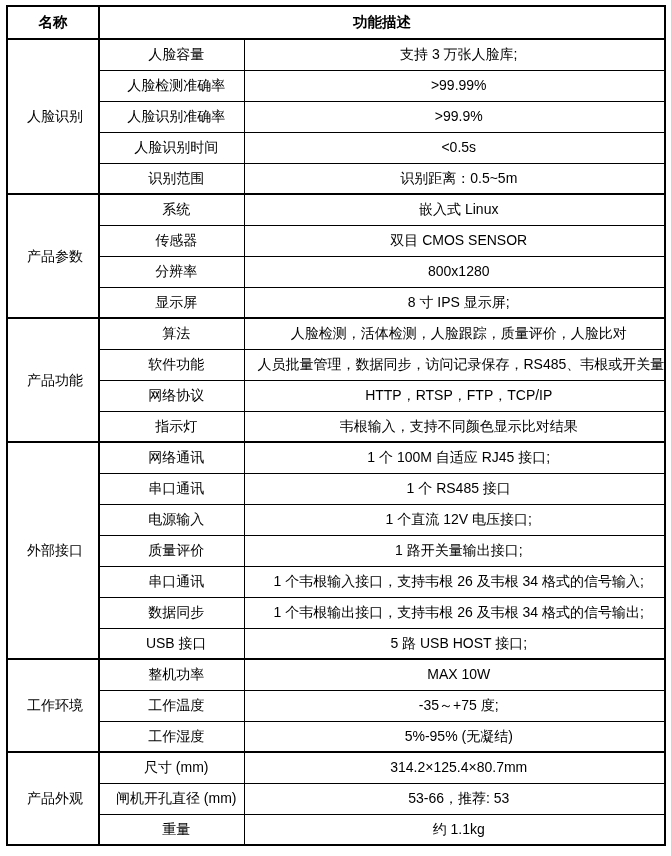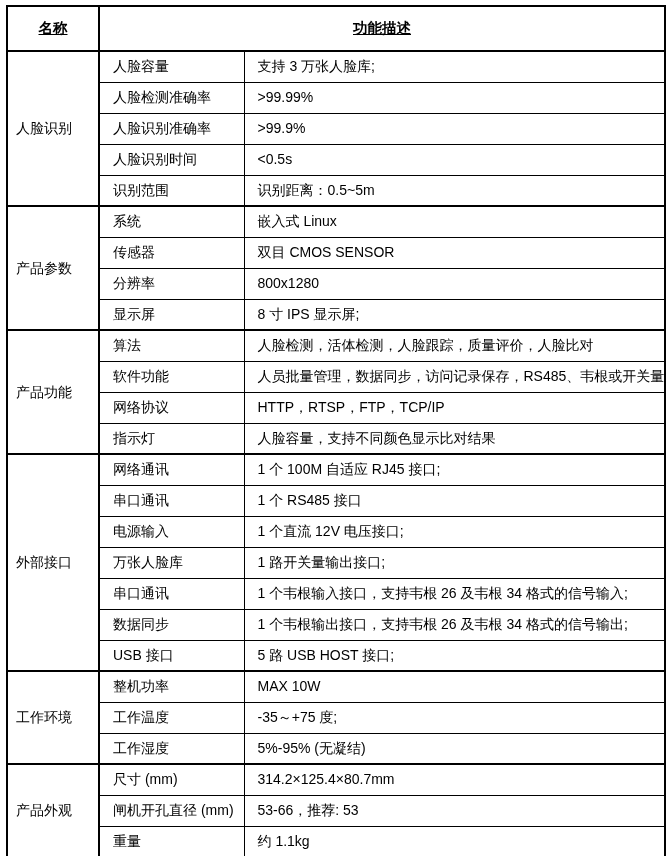--- a/index.html
+++ b/index.html
@@ -19,26 +19,26 @@
     border: 2px solid #000000;
   }
   col.c1 { width: 92px; }
   col.c2 { width: 145px; }
   col.c3 { width: 421px; }
   th, td {
     border: 1px solid #000000;
     font-size: 14px;
     line-height: 1.2;
     vertical-align: middle;
-    text-align: left;
+    text-align: center;
     padding: 0 4px 0 13px;
     overflow: hidden;
     white-space: nowrap;
   }
-  thead tr { height: 45px; text-decoration: underline; }
+  thead tr { height: 33px; }
   tbody tr { height: 31px; }
   thead th {
     font-weight: bold;
     font-size: 14.5px;
     text-align: center;
     padding: 0;
     border-bottom: 2px solid #000000;
   }
   th.hname { border-right: 2px solid #000000; }
   td.sec {
@@ -112,38 +112,38 @@
     <tr>
       <td>软件功能</td>
       <td>人员批量管理，数据同步，访问记录保存，RS485、韦根或开关量透传，</td>
     </tr>
     <tr>
       <td>网络协议</td>
       <td>HTTP，RTSP，FTP，TCP/IP</td>
     </tr>
     <tr>
       <td>指示灯</td>
-      <td>人脸容量，支持不同颜色显示比对结果</td>
+      <td>韦根输入，支持不同颜色显示比对结果</td>
     </tr>
 
     <tr class="section-start">
       <td class="sec" rowspan="7">外部接口</td>
       <td>网络通讯</td>
       <td>1 个 100M 自适应 RJ45 接口;</td>
     </tr>
     <tr>
       <td>串口通讯</td>
       <td>1 个 RS485 接口</td>
     </tr>
     <tr>
       <td>电源输入</td>
       <td>1 个直流 12V 电压接口;</td>
     </tr>
     <tr>
-      <td>万张人脸库</td>
+      <td>质量评价</td>
       <td>1 路开关量输出接口;</td>
     </tr>
     <tr>
       <td>串口通讯</td>
       <td>1 个韦根输入接口，支持韦根 26 及韦根 34 格式的信号输入;</td>
     </tr>
     <tr>
       <td>数据同步</td>
       <td>1 个韦根输出接口，支持韦根 26 及韦根 34 格式的信号输出;</td>
     </tr>

